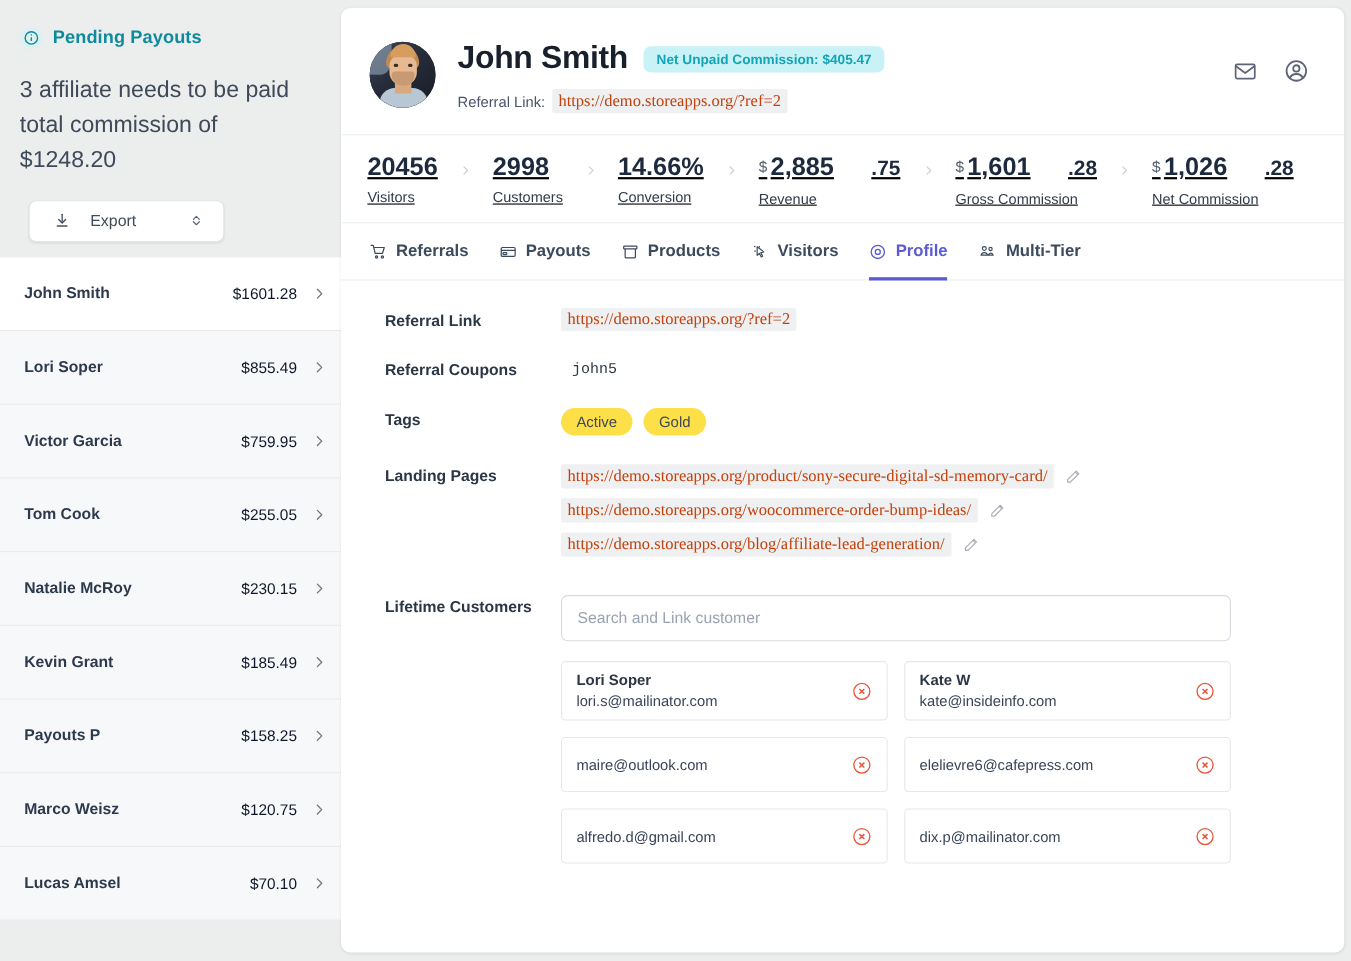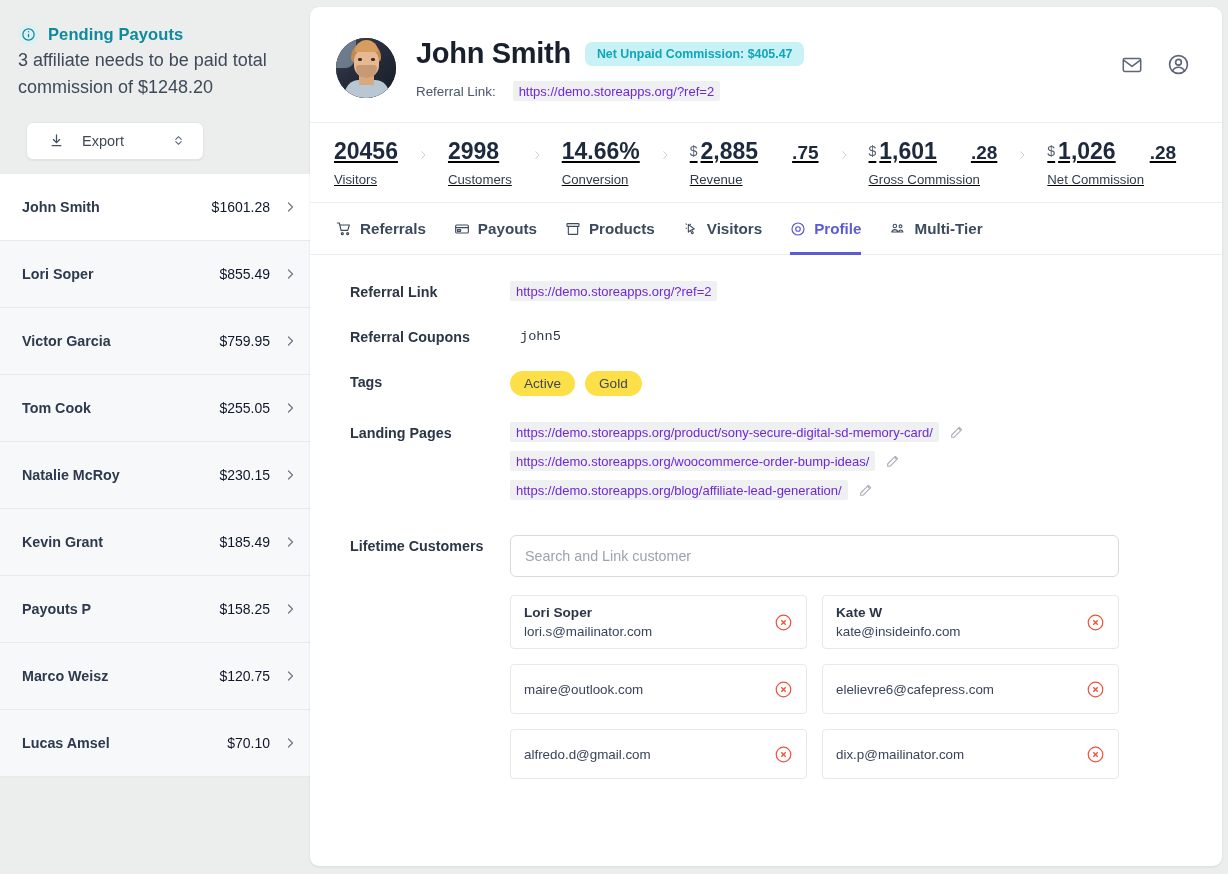--- a/index.html
+++ b/index.html
@@ -15,21 +15,21 @@
   .sidebar { width: 310px; height: 874px; flex: 0 0 310px; position: relative; }
   .pending-head { padding: 24px 18px 0 18px; }
   .pending-title-row { display: flex; align-items: center; gap: 9px; }
   .info-circle {
     width: 21px; height: 21px; border-radius: 50%;
     background: #ddf1f3; display: flex; align-items: center; justify-content: center;
     flex: 0 0 21px;
   }
   .pending-title { font-size: 16.5px; font-weight: bold; color: #0e8a9c; letter-spacing: .1px; }
   .pending-sub {
-    margin-top: 2px; font-size: 18px; color: #3e4a59;
+    margin-top: 21px; font-size: 21px; color: #3e4a59;
     line-height: 1.52; max-width: 250px;
   }
   .export-btn {
     margin: 20px 0 0 8px; width: 178px; height: 38px;
     background: #fff; border: 1px solid #e2e4e7; border-radius: 7px;
     display: flex; align-items: center; cursor: pointer;
     box-shadow: 0 1px 1.5px rgba(16,24,40,.05);
   }
   .export-btn .dl { margin-left: 22px; display: flex; align-items: center; }
   .export-label { margin-left: 18px; font-size: 14.5px; color: #404a57; }
@@ -70,24 +70,24 @@
   .av-body  { position:absolute; left:9px; top:42px; width:44px; height:20px; border-radius:14px 14px 0 0; background:#b9c7d4; }
   .av-neck  { position:absolute; left:23px; top:37px; width:15px; height:10px; background:#d8a97f; }
 
   .head-txt { margin-left: 20px; padding-top: 6px; }
   .name-row { display: flex; align-items: center; gap: 14px; }
   .prof-name { font-size: 29px; font-weight: bold; color: #18202c; letter-spacing: -.3px; }
   .badge {
     background: #c8f2f5; color: #10a5b8; font-size: 12.4px; font-weight: bold;
     border-radius: 7px; padding: 5px 12px 5px 12px; white-space: nowrap;
   }
-  .reflink-row { margin-top: 11px; display: flex; align-items: center; gap: 17px; }
+  .reflink-row { margin-top: 11px; display: flex; align-items: center; gap: 6px; }
   .reflink-lbl { font-size: 13.4px; color: #49566a; }
   .code-chip {
-    font-family: Liberation Sans, sans-serif; font-size: 13px; color: #6d28d9;
+    font-family: Liberation Serif, serif; font-size: 15px; color: #c2410c;
     background: #eff0f1; padding: 2.5px 6px; border-radius: 2px; white-space: nowrap;
   }
   .head-icons { margin-left: auto; display: flex; align-items: center; gap: 24px; padding-top: 22px; padding-right: 6px; }
   .hicon { cursor: pointer; display: flex; }
 
   
   .stats {
     display: flex; align-items: flex-start;
     border-top: 1px solid #edeef0; border-bottom: 1px solid #edeef0;
     height: 81px; padding: 15px 24px 0 24px;

